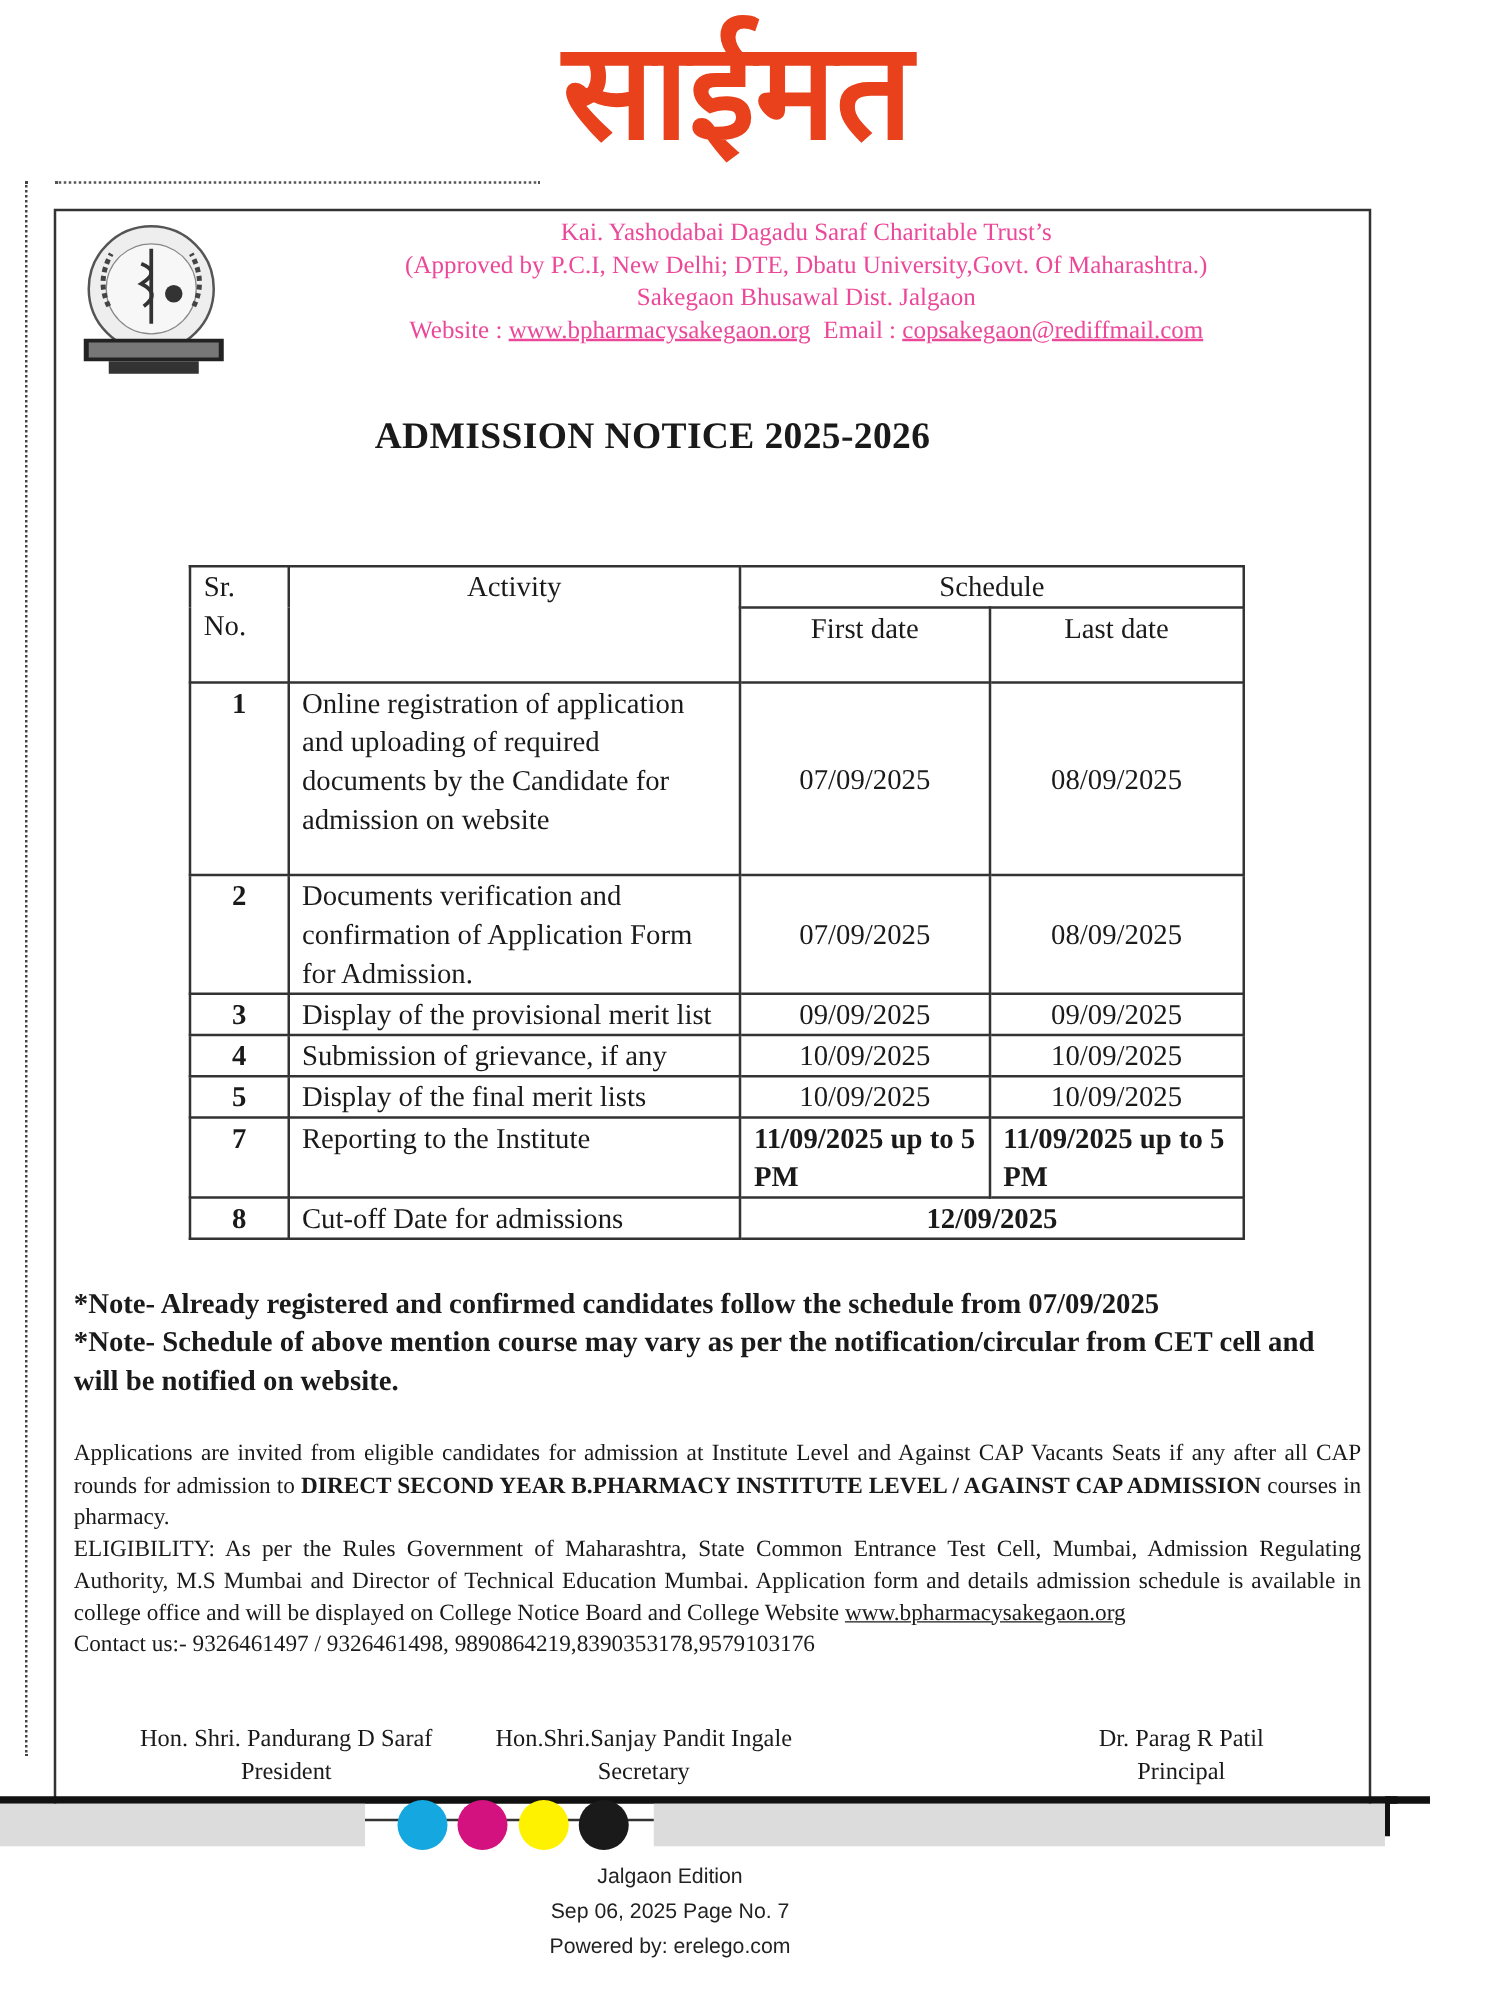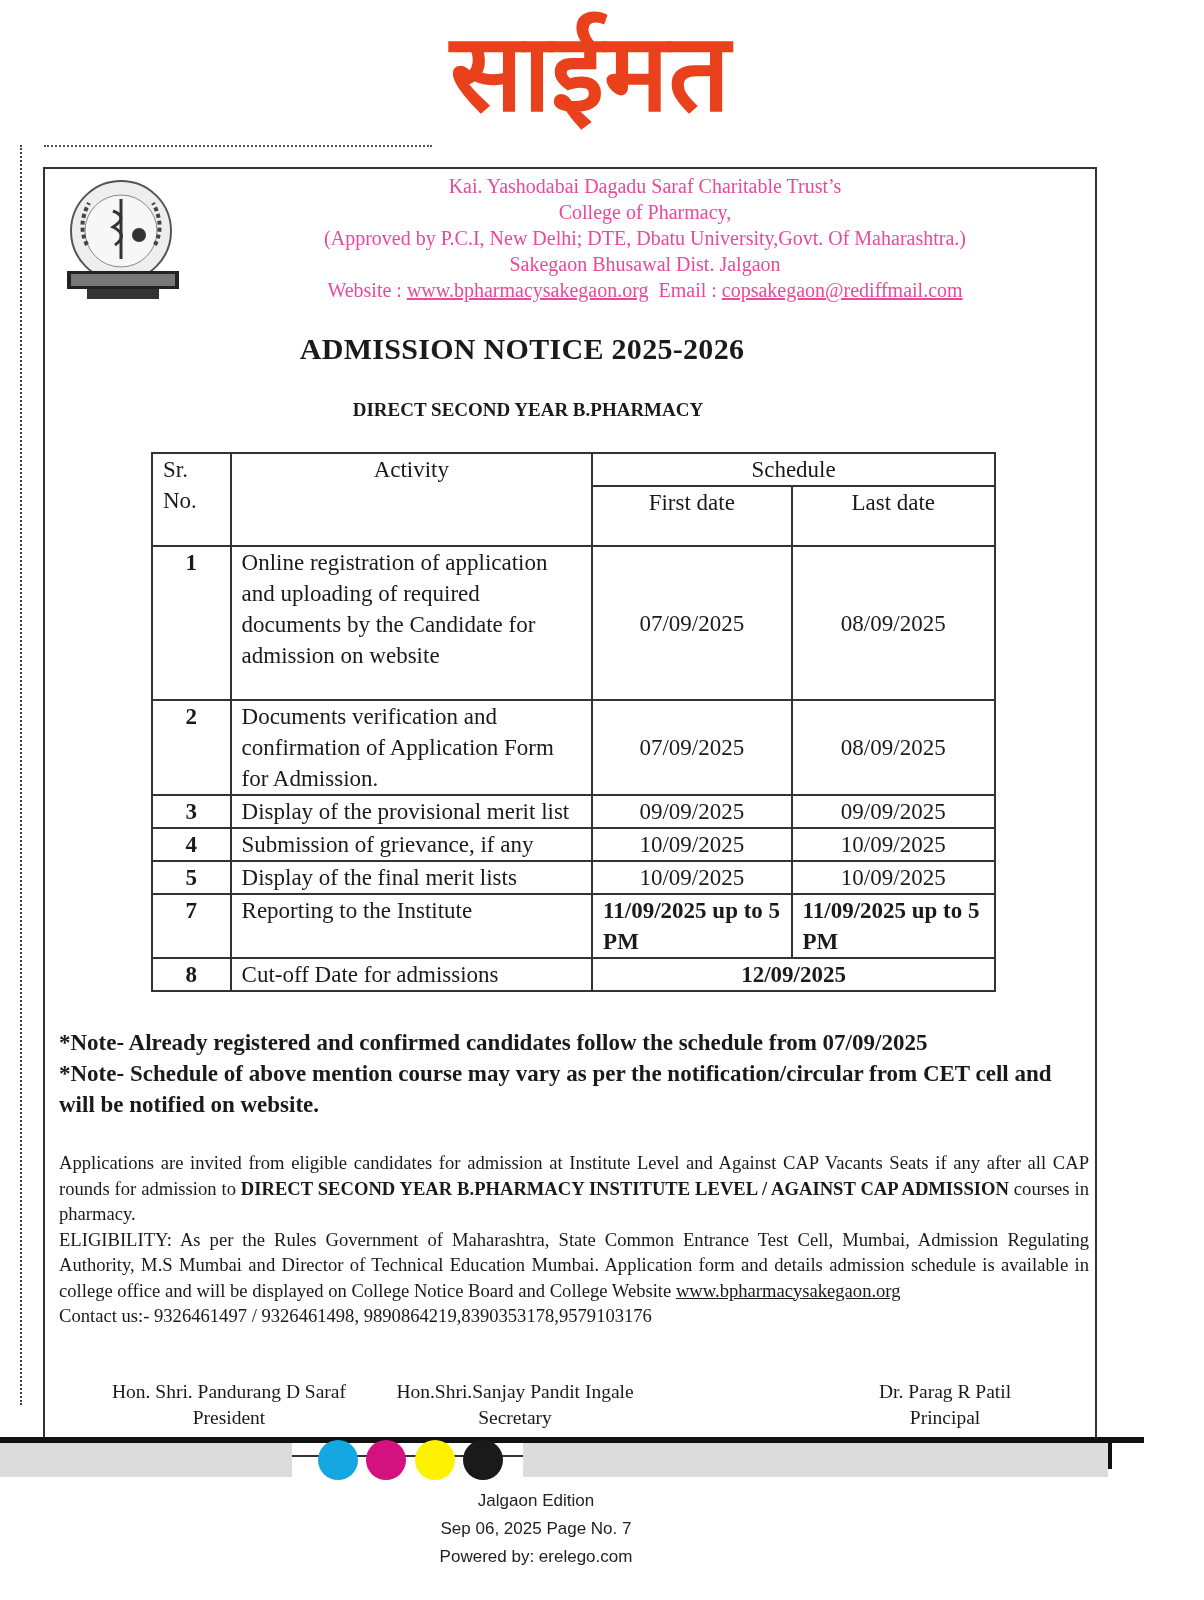--- a/index.html
+++ b/index.html
@@ -78,30 +78,28 @@
       <path d="M56 36 Q72 42 56 52 Q72 60 58 70" stroke="#333" stroke-width="3" fill="none"></path>
       <circle cx="82" cy="60" r="7" fill="#333"></circle>
       <rect x="10" y="96" width="112" height="18" fill="#222"></rect>
       <rect x="14" y="99" width="104" height="12" fill="#777"></rect>
       <rect x="30" y="114" width="72" height="10" fill="#333"></rect>
     </svg>
   </div>
 
   <div class="header-block">
     <div>Kai. Yashodabai Dagadu Saraf Charitable Trust’s</div>
-    <div>College of Pharmacy,</div>
     <div>(Approved by P.C.I, New Delhi; DTE, Dbatu University,Govt. Of Maharashtra.)</div>
     <div>Sakegaon Bhusawal Dist. Jalgaon</div>
     <div>
       <span>Website : </span><span class="lnk">www.bpharmacysakegaon.org</span><span style="white-space:pre">  Email : </span><span class="lnk">copsakegaon@rediffmail.com</span>
     </div>
   </div>
 
   <div class="title"><span>ADMISSION NOTICE 2025-2026</span></div>
-  <div class="subtitle"><span>DIRECT SECOND YEAR B.PHARMACY</span></div>
 
   <table class="sched">
     <tbody>
         <tr>
       <th class="c-sr" rowspan="2" style="text-align:left;height:88px;">Sr. No.</th>
       <th class="c-act" rowspan="2">Activity</th>
       <th colspan="2" style="height:28px;">Schedule</th>
     </tr>
     <tr>
       <th class="c-fd" style="height:58px;">First date</th>

